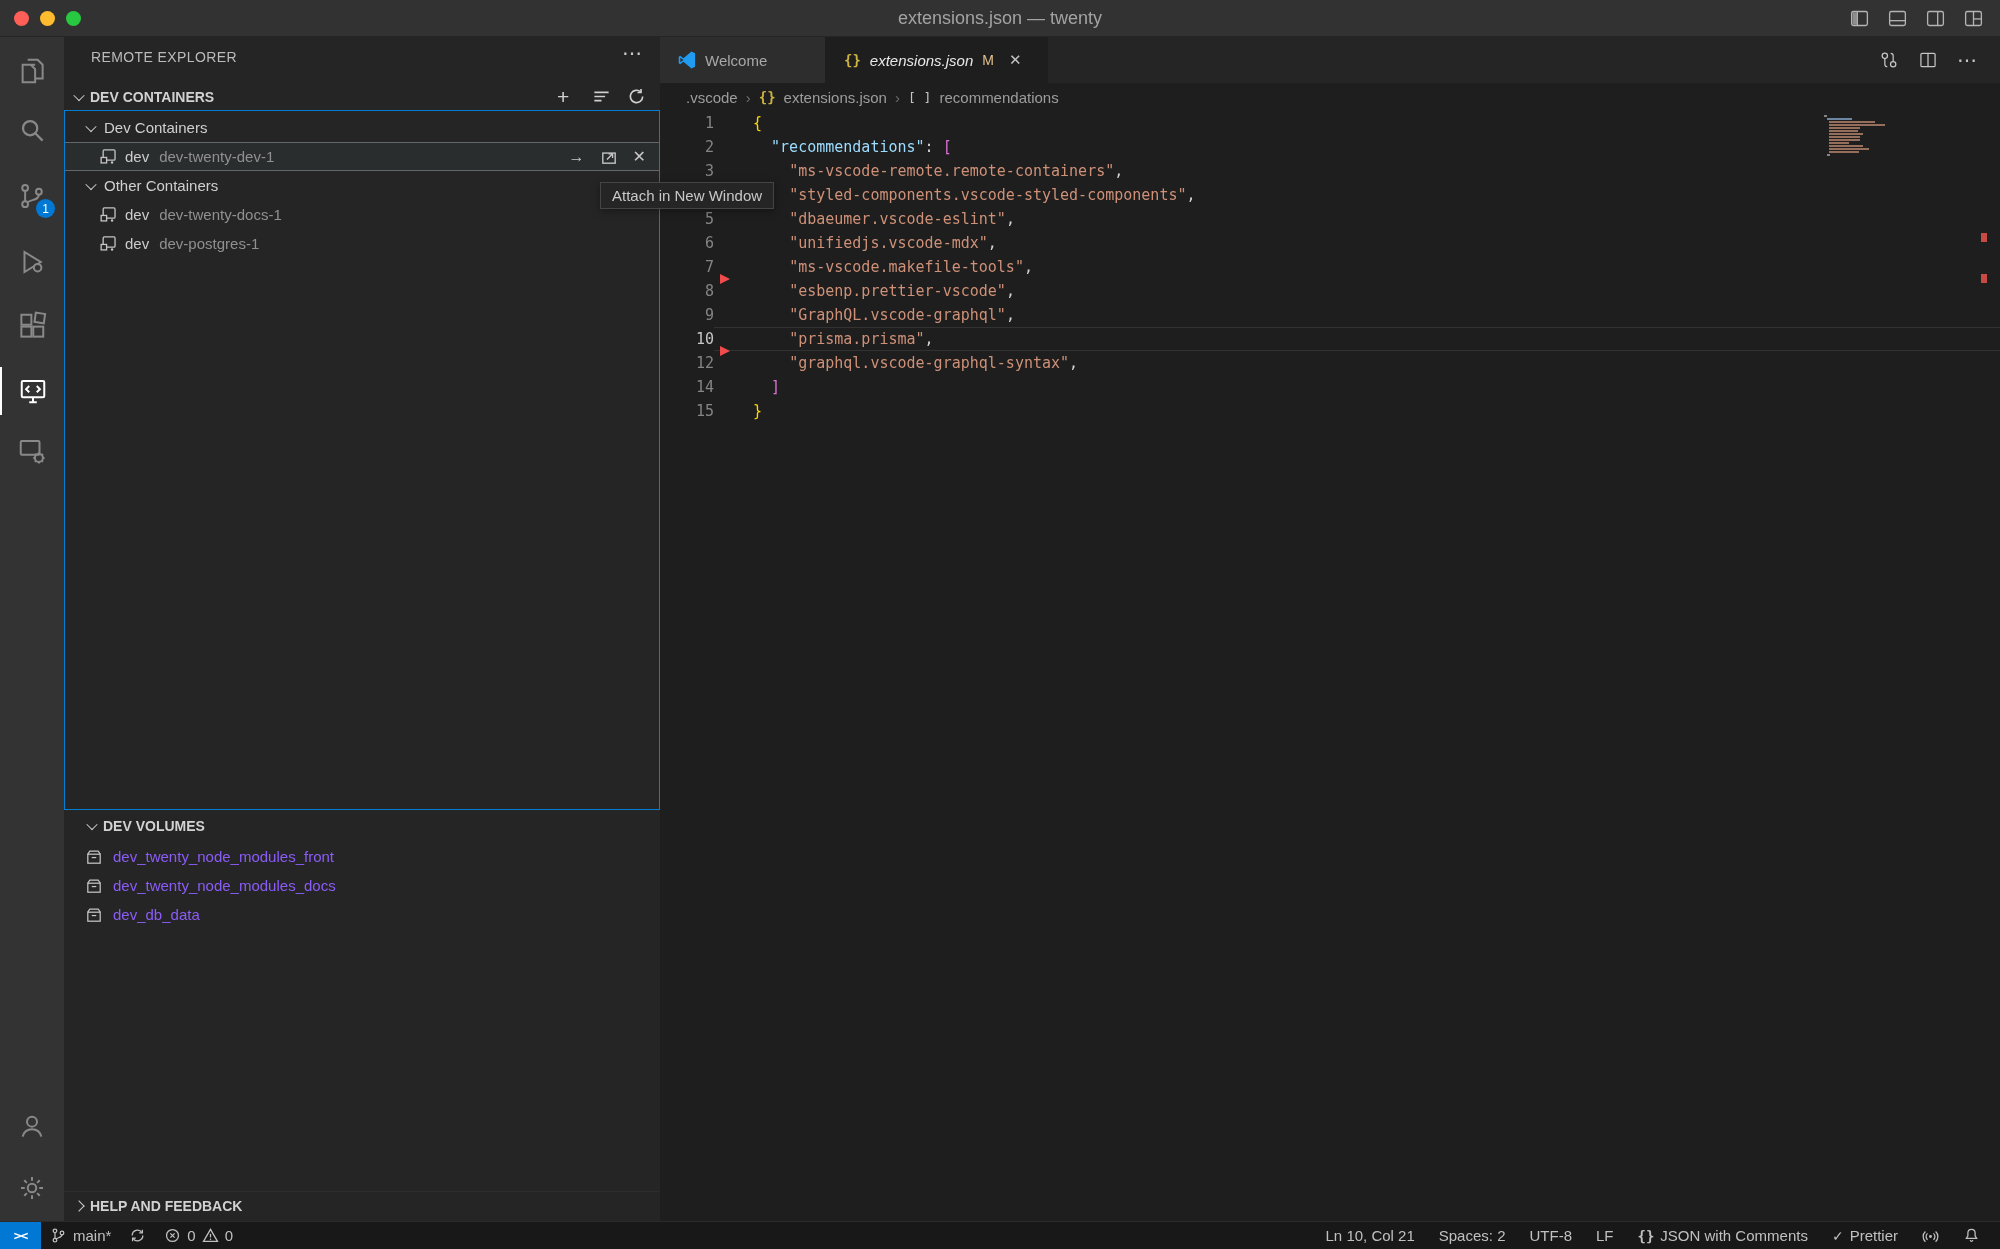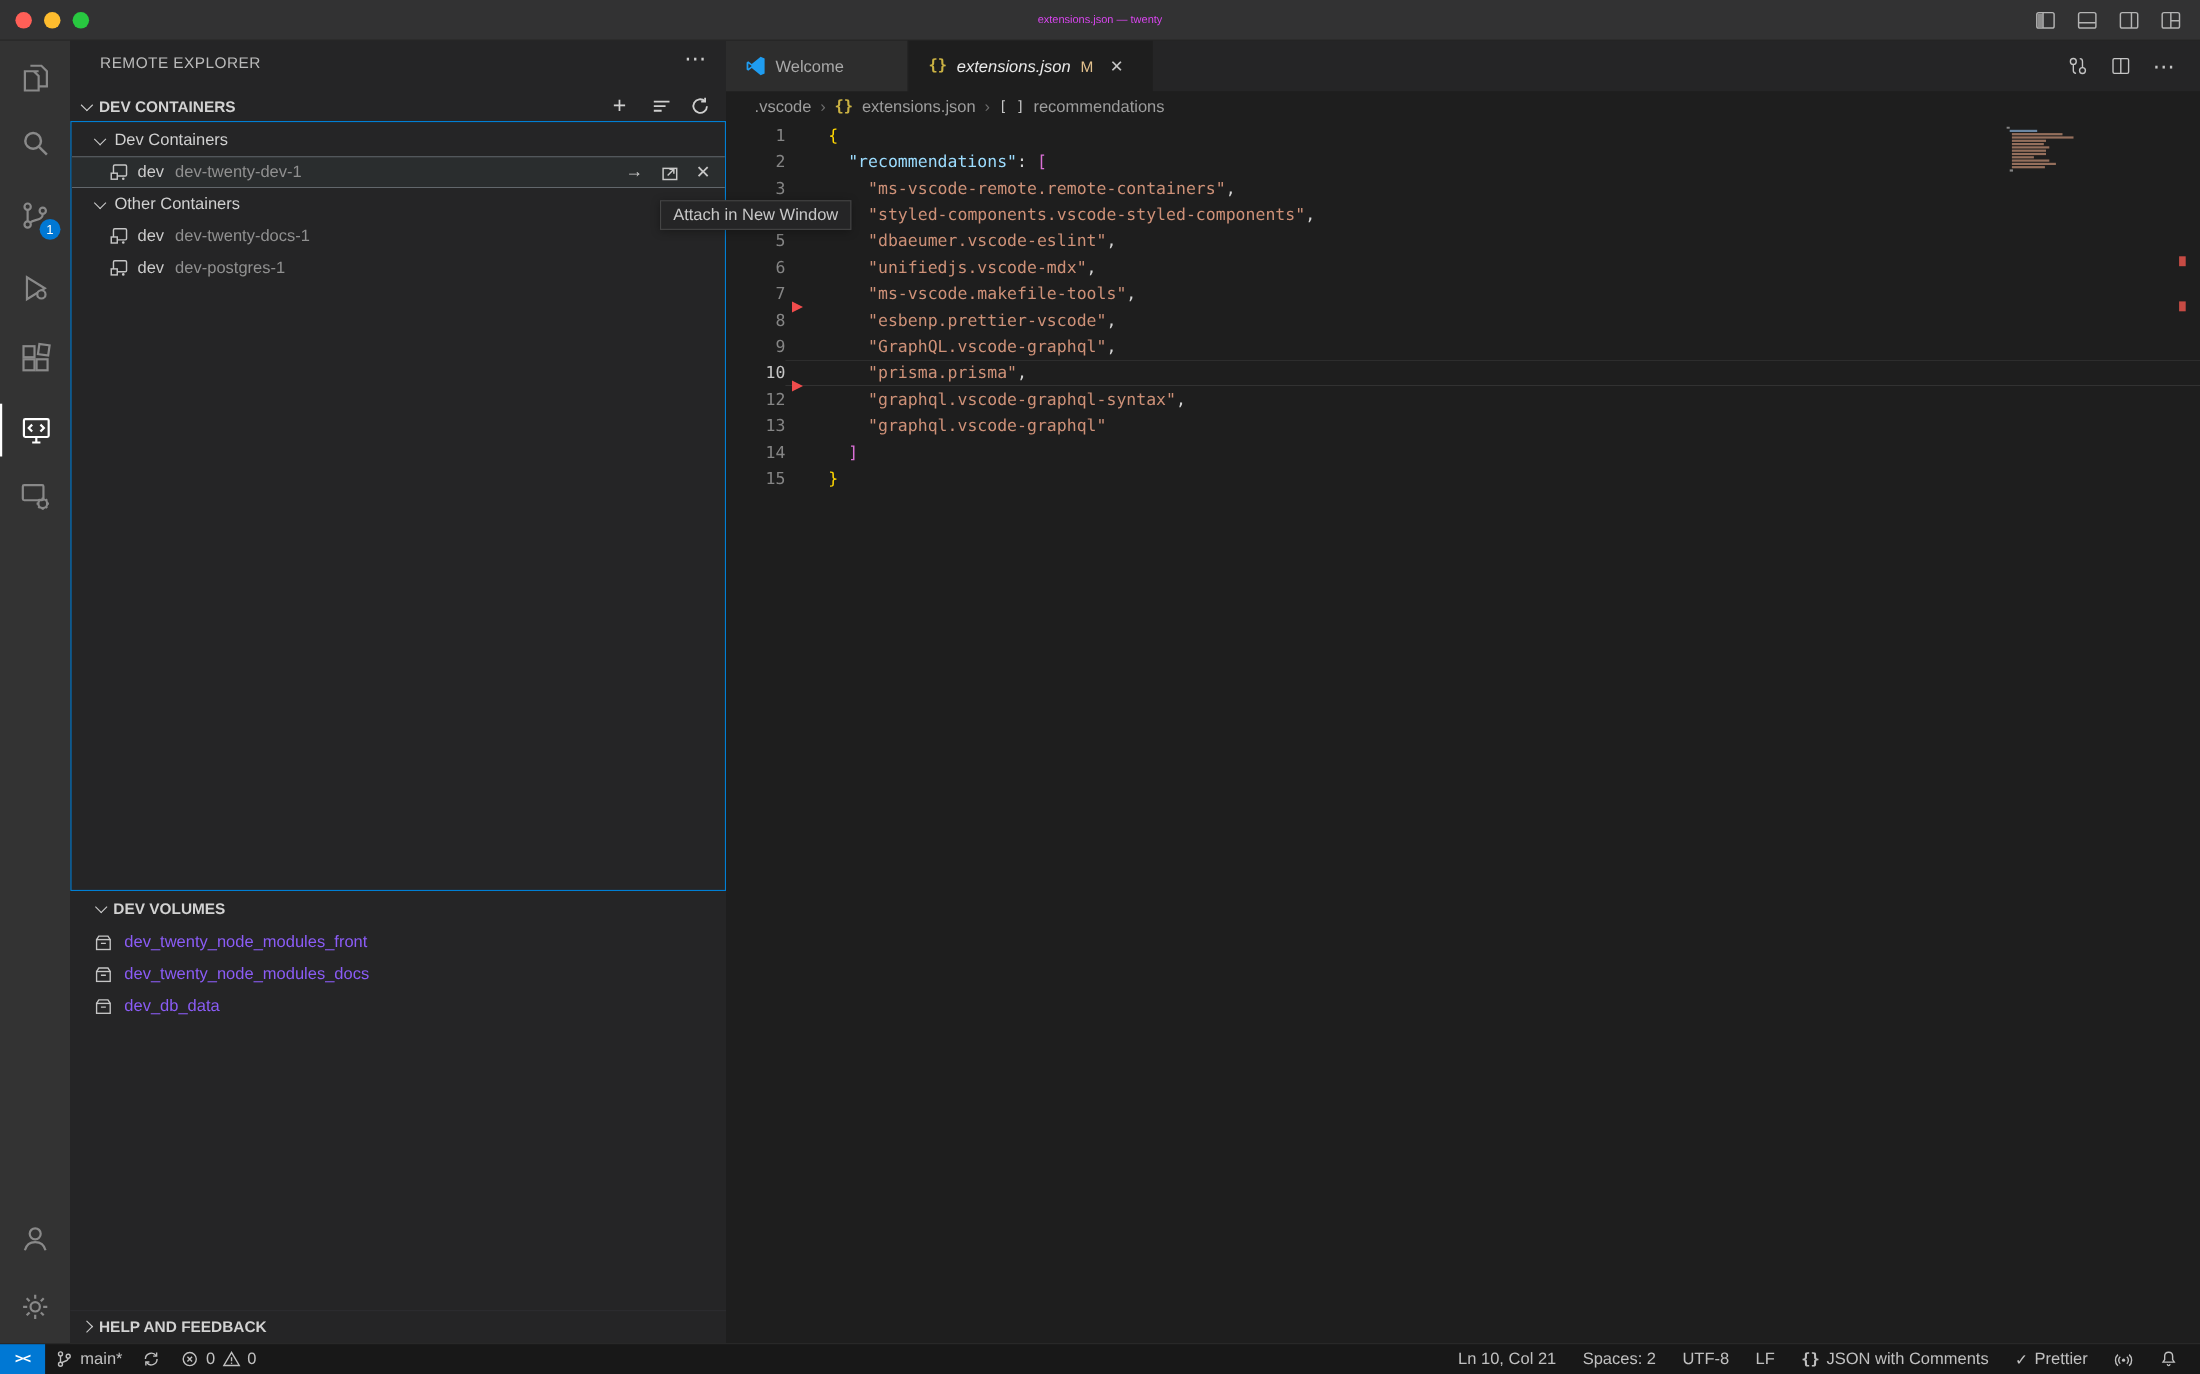--- a/index.html
+++ b/index.html
@@ -5,21 +5,21 @@
   *{box-sizing:border-box;margin:0;padding:0}
   html,body{width:2000px;height:1249px;background:#1e1e1e;font-family:"Liberation Sans",sans-serif}
   #app{position:absolute;top:0;left:0;width:2000px;height:1249px;background:#1e1e1e;overflow:hidden;color:#ccc}
   svg{display:block}
 
   
   #titlebar{position:absolute;top:0;left:0;width:2000px;height:37px;background:#323233;border-bottom:1px solid #252525;display:flex;align-items:center;justify-content:center}
   .traffic{position:absolute;left:14px;top:11px;display:flex;gap:11px}
   .light{width:15px;height:15px;border-radius:50%}
   .light.r{background:#ff5f57}.light.y{background:#febc2e}.light.g{background:#28c840}
-  #title-text{font-size:10px;color:#d946ef}
+  #title-text{font-size:18px;color:#a3a3a3}
   .tb-icons{position:absolute;right:16px;top:8px;display:flex;gap:17px;align-items:center}
   .tb-ic{width:21px;height:21px;color:#b4b4b4}
 
   
   #activitybar{position:absolute;top:37px;left:0;width:64px;height:1184px;background:#333333}
   .ab-item{position:absolute;left:0;width:64px;height:48px;display:flex;align-items:center;justify-content:center;color:#898989;cursor:pointer}
   .ab-item.active{color:#ffffff;border-left:2px solid #ffffff}
   .ab-item svg{width:30px;height:30px}
   .badge{position:absolute;right:9px;bottom:2px;min-width:19px;height:19px;border-radius:10px;background:#0078d4;color:#fff;font-size:12px;display:flex;align-items:center;justify-content:center;padding:0 4px}
 
@@ -369,21 +369,20 @@
           <div class="code-line"><span class="line-num">2</span><span class="line-text"><span class="tok-w">  </span><span class="tok-k">"recommendations"</span><span class="tok-p">: </span><span class="tok-b2">[</span></span></div>
           <div class="code-line"><span class="line-num">3</span><span class="line-text"><span class="tok-w">    </span><span class="tok-s">"ms-vscode-remote.remote-containers"</span><span class="tok-p">,</span></span></div>
           <div class="code-line"><span class="line-num">4</span><span class="line-text"><span class="tok-w">    </span><span class="tok-s">"styled-components.vscode-styled-components"</span><span class="tok-p">,</span></span></div>
           <div class="code-line"><span class="line-num">5</span><span class="line-text"><span class="tok-w">    </span><span class="tok-s">"dbaeumer.vscode-eslint"</span><span class="tok-p">,</span></span></div>
           <div class="code-line"><span class="line-num">6</span><span class="line-text"><span class="tok-w">    </span><span class="tok-s">"unifiedjs.vscode-mdx"</span><span class="tok-p">,</span></span></div>
           <div class="code-line"><span class="line-num">7</span><span class="line-text"><span class="tok-w">    </span><span class="tok-s">"ms-vscode.makefile-tools"</span><span class="tok-p">,</span></span></div>
           <div class="code-line"><span class="line-num">8</span><span class="line-text"><span class="tok-w">    </span><span class="tok-s">"esbenp.prettier-vscode"</span><span class="tok-p">,</span></span></div>
           <div class="code-line"><span class="line-num">9</span><span class="line-text"><span class="tok-w">    </span><span class="tok-s">"GraphQL.vscode-graphql"</span><span class="tok-p">,</span></span></div>
           <div class="code-line current"><span class="line-num">10</span><span class="line-text"><span class="tok-w">    </span><span class="tok-s">"prisma.prisma"</span><span class="tok-p">,</span></span></div>
           <div class="code-line"><span class="line-num">12</span><span class="line-text"><span class="tok-w">    </span><span class="tok-s">"graphql.vscode-graphql-syntax"</span><span class="tok-p">,</span></span></div>
-          <div class="code-line"><span class="line-num">13</span><span class="line-text"><span class="tok-w">    </span><span class="tok-s">"graphql.vscode-graphql"</span></span></div>
           <div class="code-line"><span class="line-num">14</span><span class="line-text"><span class="tok-w">  </span><span class="tok-b2">]</span></span></div>
           <div class="code-line"><span class="line-num">15</span><span class="line-text"><span class="tok-b1">}</span></span></div>
         </div>
     <div class="del-marker" style="top: 163px;"></div>
         <div class="del-marker" style="top: 235px;"></div>
       </div>
 
     <div id="minimap">
         <div class="mm-line" style="margin-left: 0px; width: 3px; background: rgba(200, 200, 200, 0.6);"></div>
         <div class="mm-line" style="margin-left: 2.6px; width: 25px; background: rgba(140, 180, 220, 0.7);"></div>

